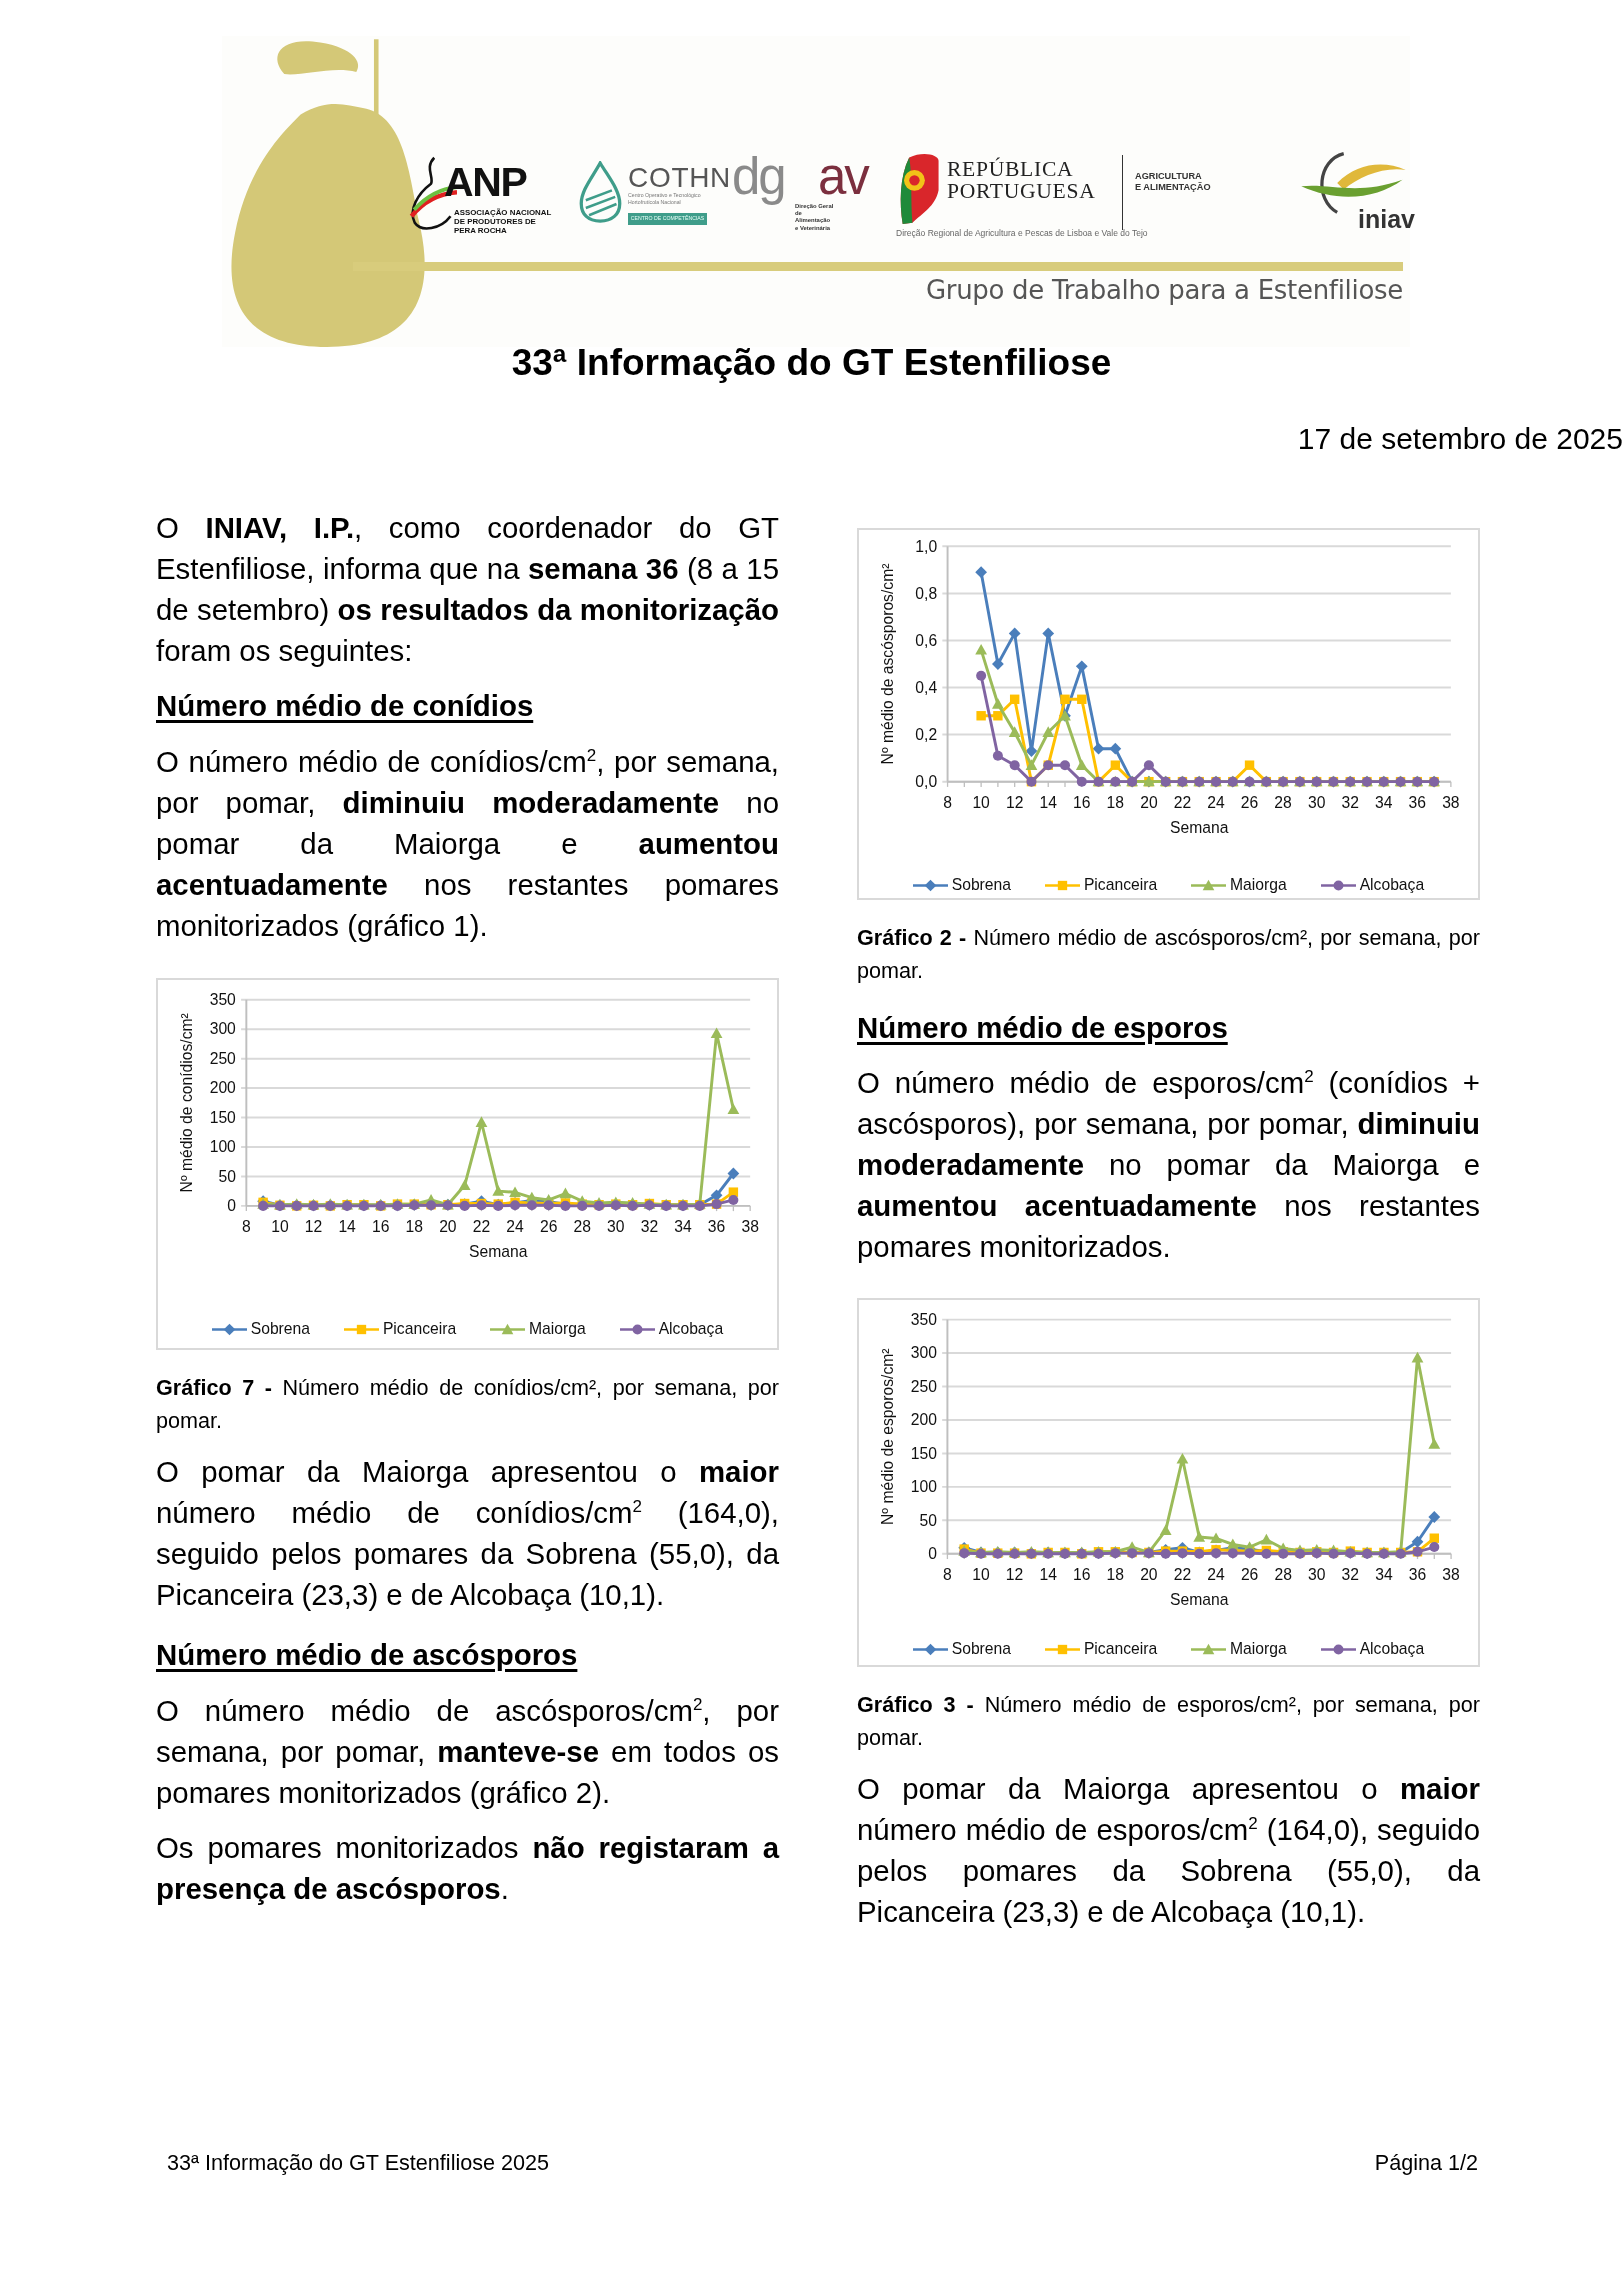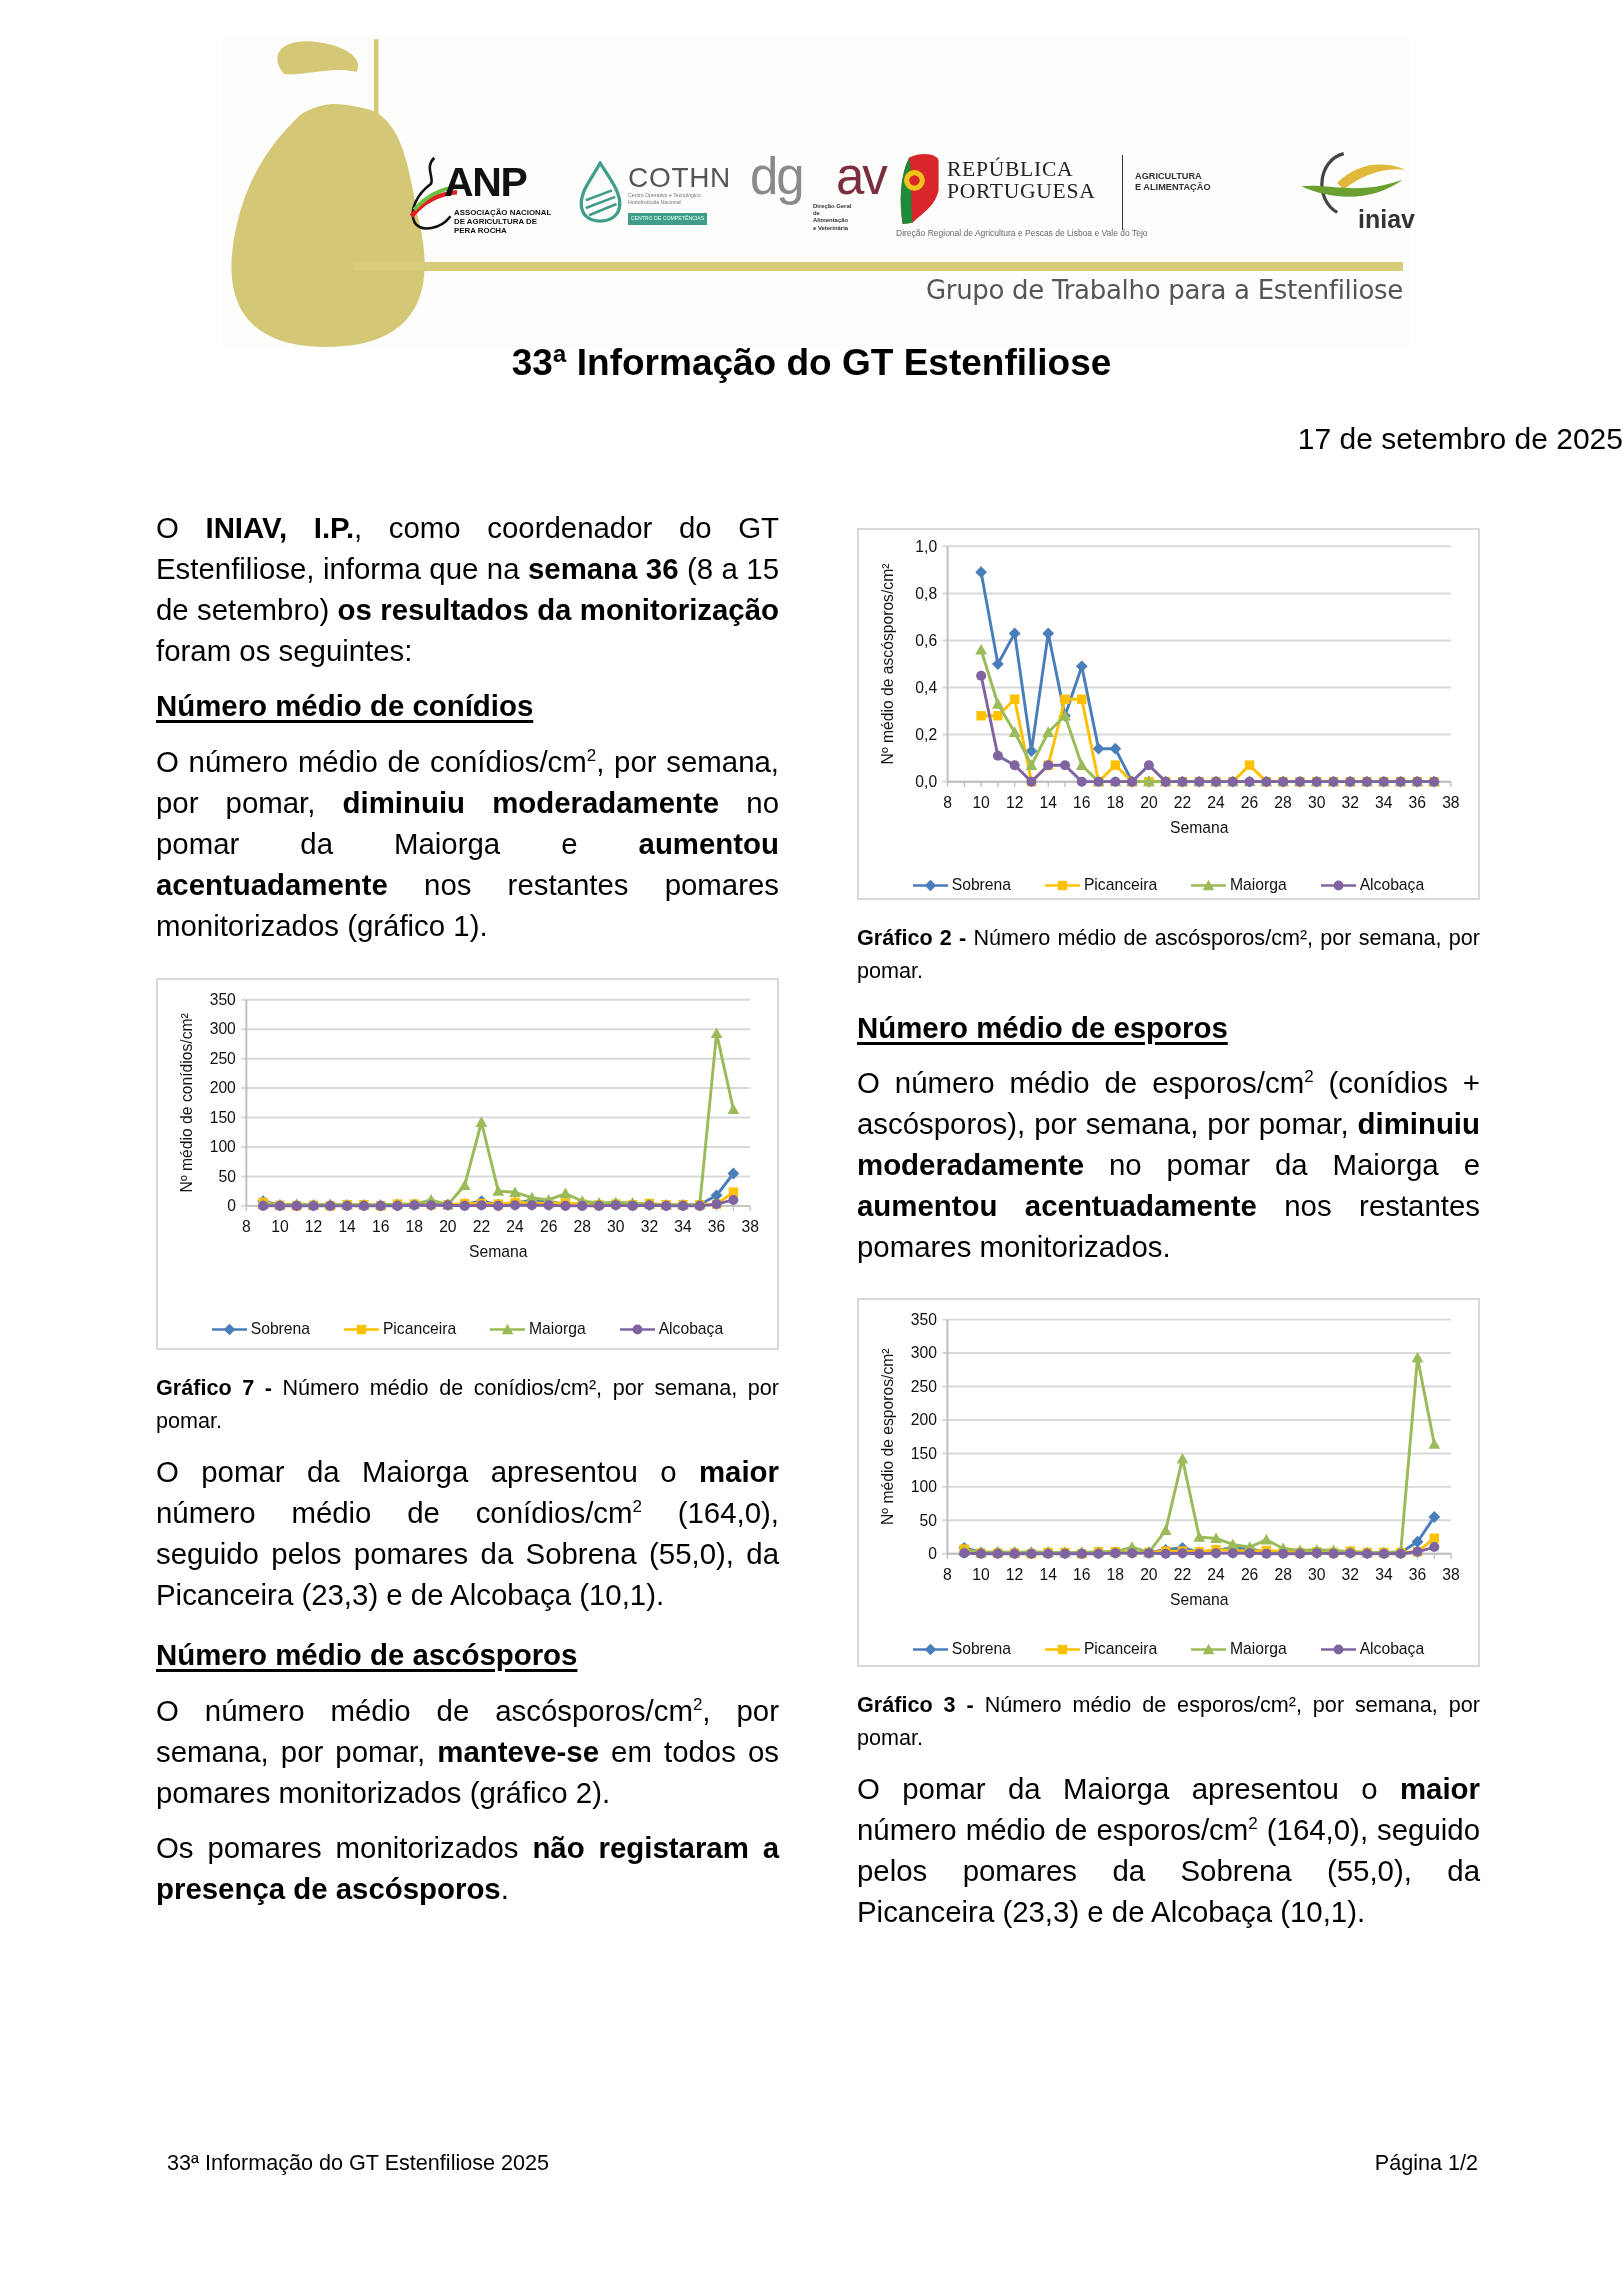--- a/index.html
+++ b/index.html
@@ -12,21 +12,21 @@
   #pear { left:0; top:0; width:262px; height:311px; }
   #banner-bar { left:131px; top:226px; width:1050px; height:9.2px; background:#d8cc7c; }
   .logo-text { font-family:"Liberation Sans", sans-serif; }
   #logo-anp { left:183px; top:118px; width:151px; height:79px; }
   #logo-anp .big { font-weight:bold; font-size:41px; letter-spacing:-1.3px; color:#111; position:absolute; left:39px; top:5.2px; }
   #logo-anp .small { font-size:7.9px; font-weight:bold; color:#111; position:absolute; left:49px; top:54px; line-height:9.2px; }
   #logo-cothn { left:357px; top:118px; width:131px; height:79px; }
   #logo-cothn .name { position:absolute; left:49px; top:7.9px; font-size:28px; color:#555; letter-spacing:0.7px; }
   #logo-cothn .sub { position:absolute; left:49px; top:38px; font-size:5.2px; color:#777; width:79px; line-height:6.5px; }
   #logo-cothn .tag { position:absolute; left:49px; top:59px; width:79px; height:11.8px; background:#3f9d8a; color:#e8fff8; font-size:5.2px; line-height:11.8px; text-align:center; }
-  #logo-dgav { left:528px; top:111px; width:105px; height:92px; }
+  #logo-dgav { left:510px; top:111px; width:105px; height:92px; }
   #logo-dgav .dg { position:absolute; left:0; top:0; font-size:51px; color:#8a8a8a; letter-spacing:-2px; }
   #logo-dgav .av { position:absolute; left:46px; top:0; font-size:51px; color:#7b2f3e; letter-spacing:-2px;padding-left:40px; }
   #logo-dgav .sub { position:absolute; left:63px; top:56px; font-size:5.9px; color:#333; line-height:7.2px; font-weight:bold; }
   #logo-rp { left:674px; top:115px; width:327px; height:92px; }
   #logo-rp .rp { position:absolute; left:51px; top:6.5px; font-family:"Liberation Serif", serif; font-size:21.6px; line-height:22px; color:#222; letter-spacing:0.7px; }
   #logo-rp .vsep { position:absolute; left:226px; top:3.9px; width:1.3px; height:75px; background:#333; }
   #logo-rp .agri { position:absolute; left:239px; top:19.6px; font-size:9.2px; line-height:11px; color:#333; font-weight:bold; }
   #logo-rp .drap { position:absolute; left:0; top:77px; font-size:8.5px; color:#666; white-space:nowrap; }
   #logo-iniav { left:1076px; top:111px; width:111px; height:98px; }
   #logo-iniav .txt { position:absolute; left:46px; top:58px; font-size:25px; font-weight:bold; color:#333;margin-left:14px; }
@@ -67,21 +67,21 @@
 
   <div id="logo-anp" class="abs logo-text">
     <svg class="abs" style="left:0;top:0" width="52" height="79" viewBox="0 0 80 120">
       <path d="M45,5 C30,20 45,35 40,45 C20,60 5,85 15,105 C25,120 55,115 70,95" fill="none" stroke="#111" stroke-width="4"></path>
       <path d="M10,95 C30,70 55,60 80,58" fill="none" stroke="#e02020" stroke-width="7"></path>
       <path d="M14,85 C35,62 60,52 80,50" fill="none" stroke="#6cc040" stroke-width="6"></path>
     </svg>
     <span class="big">ANP</span>
     <div class="small">
       <div>ASSOCIAÇÃO NACIONAL</div>
-      <div>DE AGRICULTURA DE PERA ROCHA</div>
+      <div>DE PRODUTORES DE PERA ROCHA</div>
     </div>
   </div>
 
   <div id="logo-cothn" class="abs logo-text">
     <svg class="abs" style="left:0;top:6.5px" width="43" height="62" viewBox="0 0 65 95">
       <path d="M32,3 C45,25 62,45 62,65 C62,82 50,92 32,92 C14,92 3,82 3,65 C3,45 20,25 32,3 Z" fill="none" stroke="#3f9d8a" stroke-width="5"></path>
       <path d="M10,60 L50,45 M10,72 L55,55 M15,83 L57,66" stroke="#3f9d8a" stroke-width="4"></path>
     </svg>
     <span class="name">COTHN</span>
     <div class="sub">Centro Operativo e Tecnológico Hortofrutícola Nacional</div>

